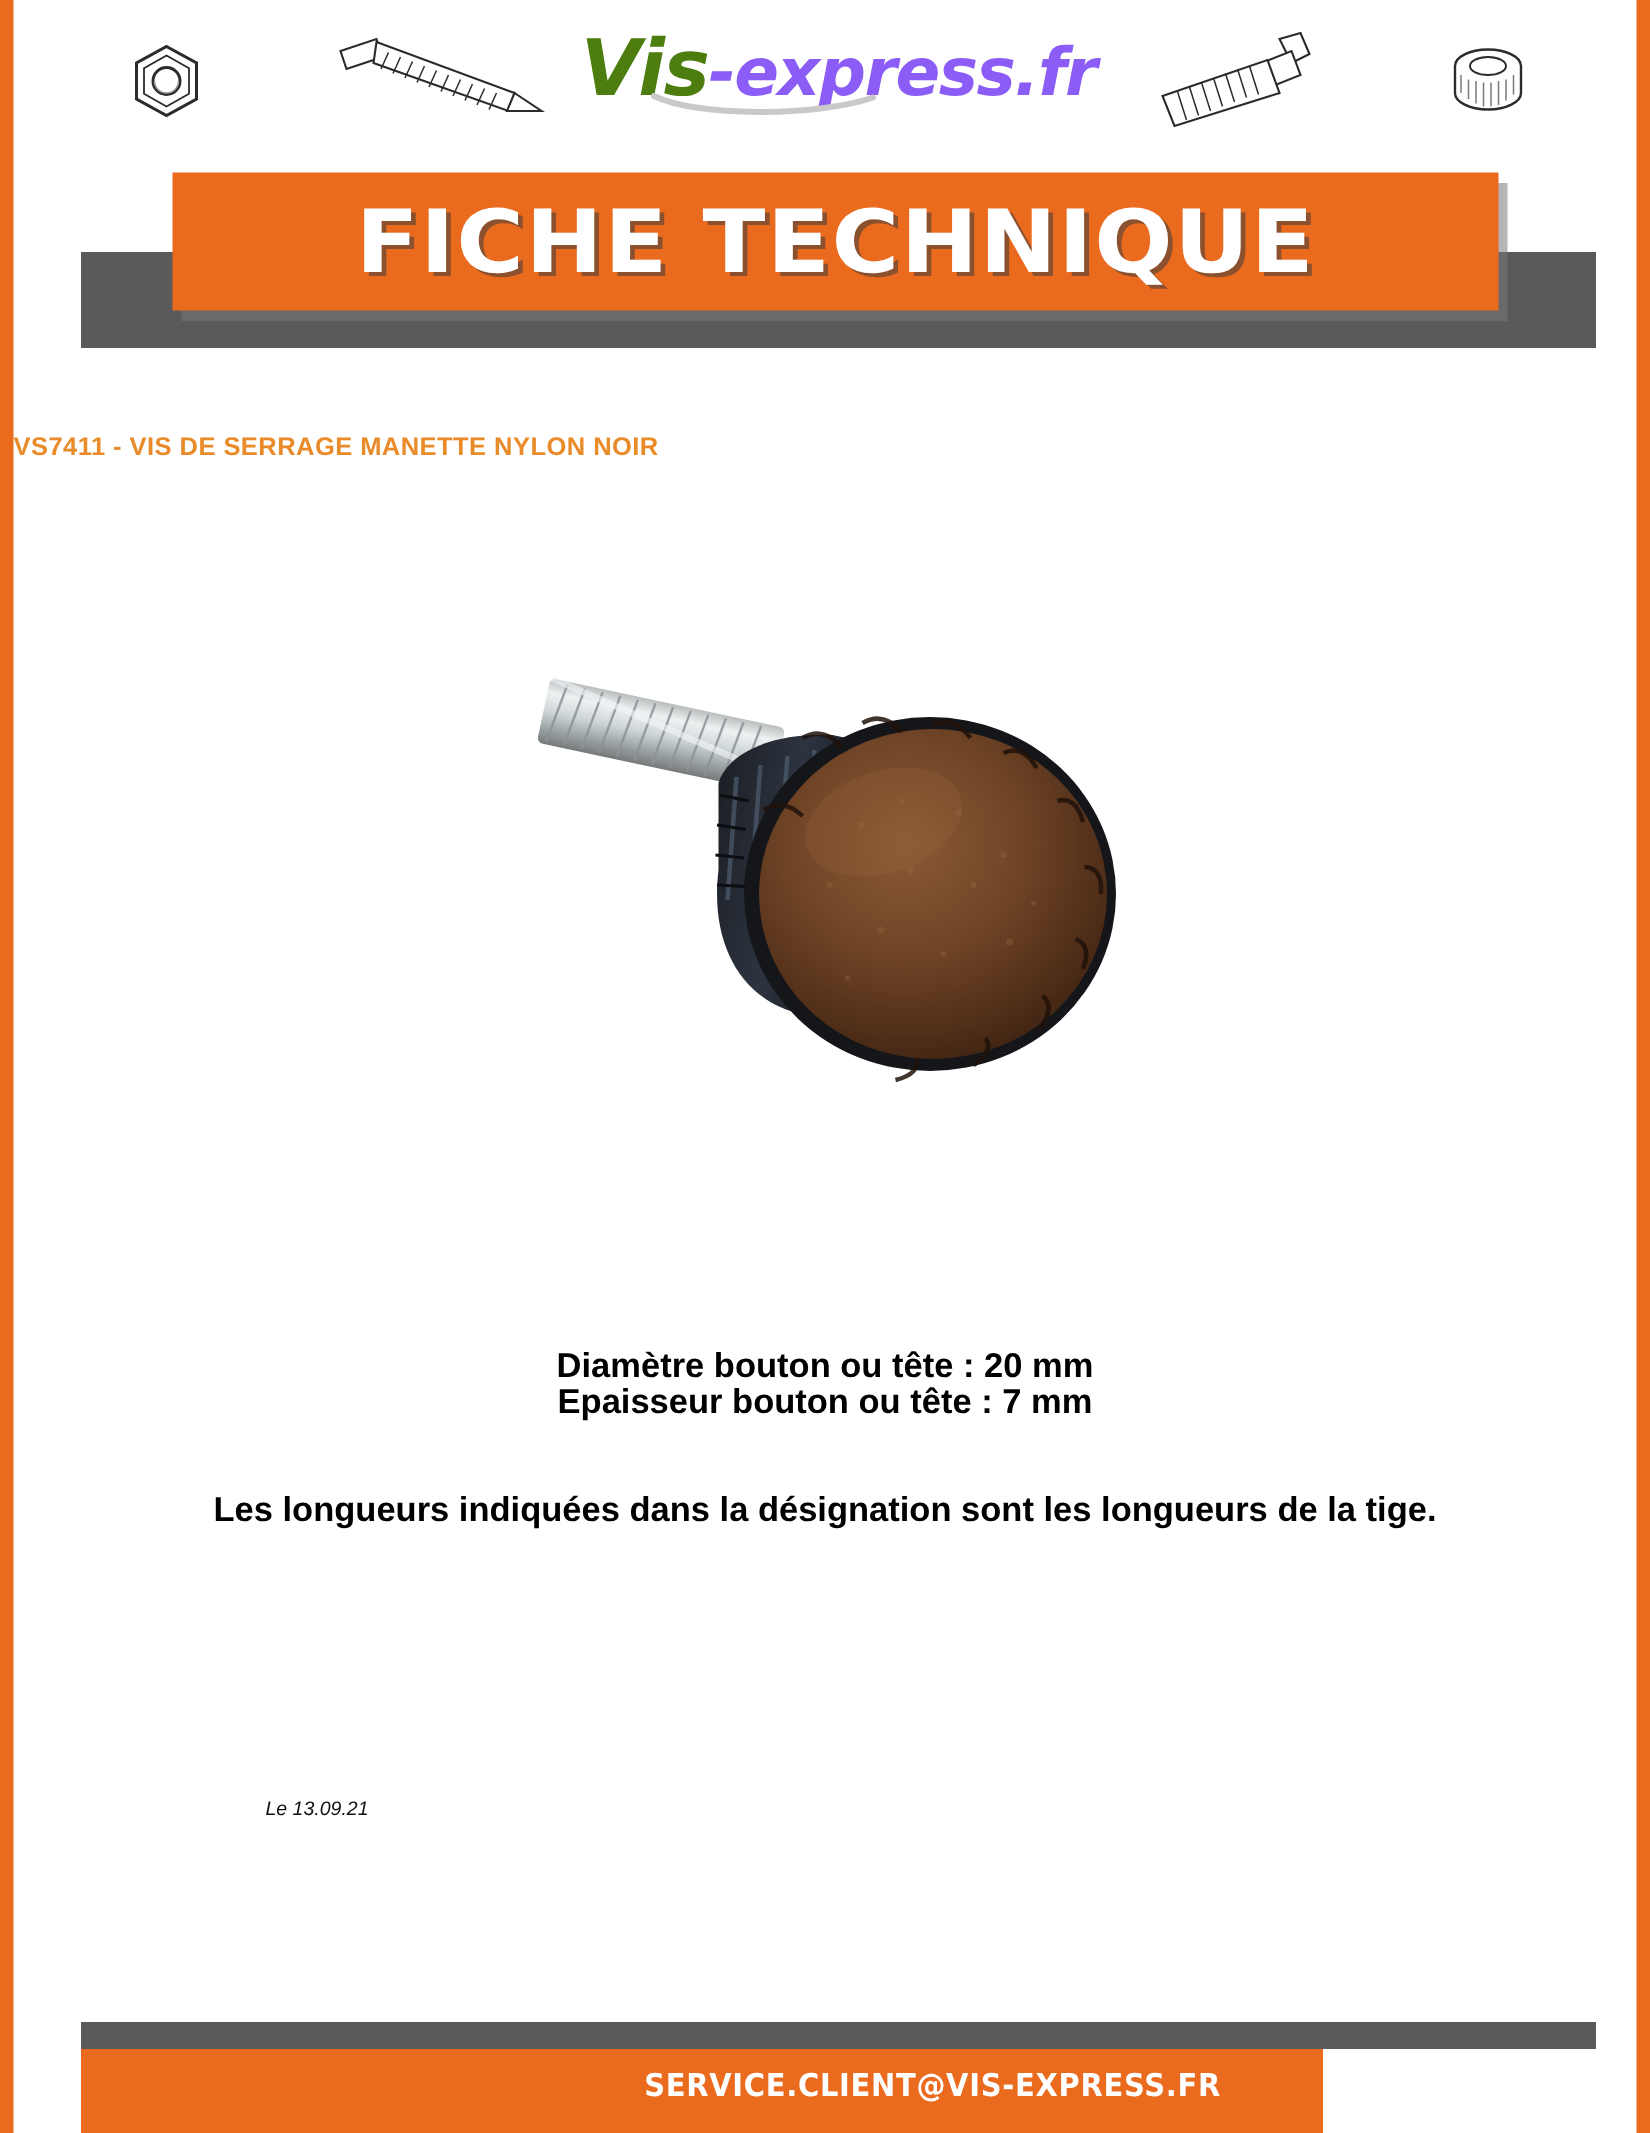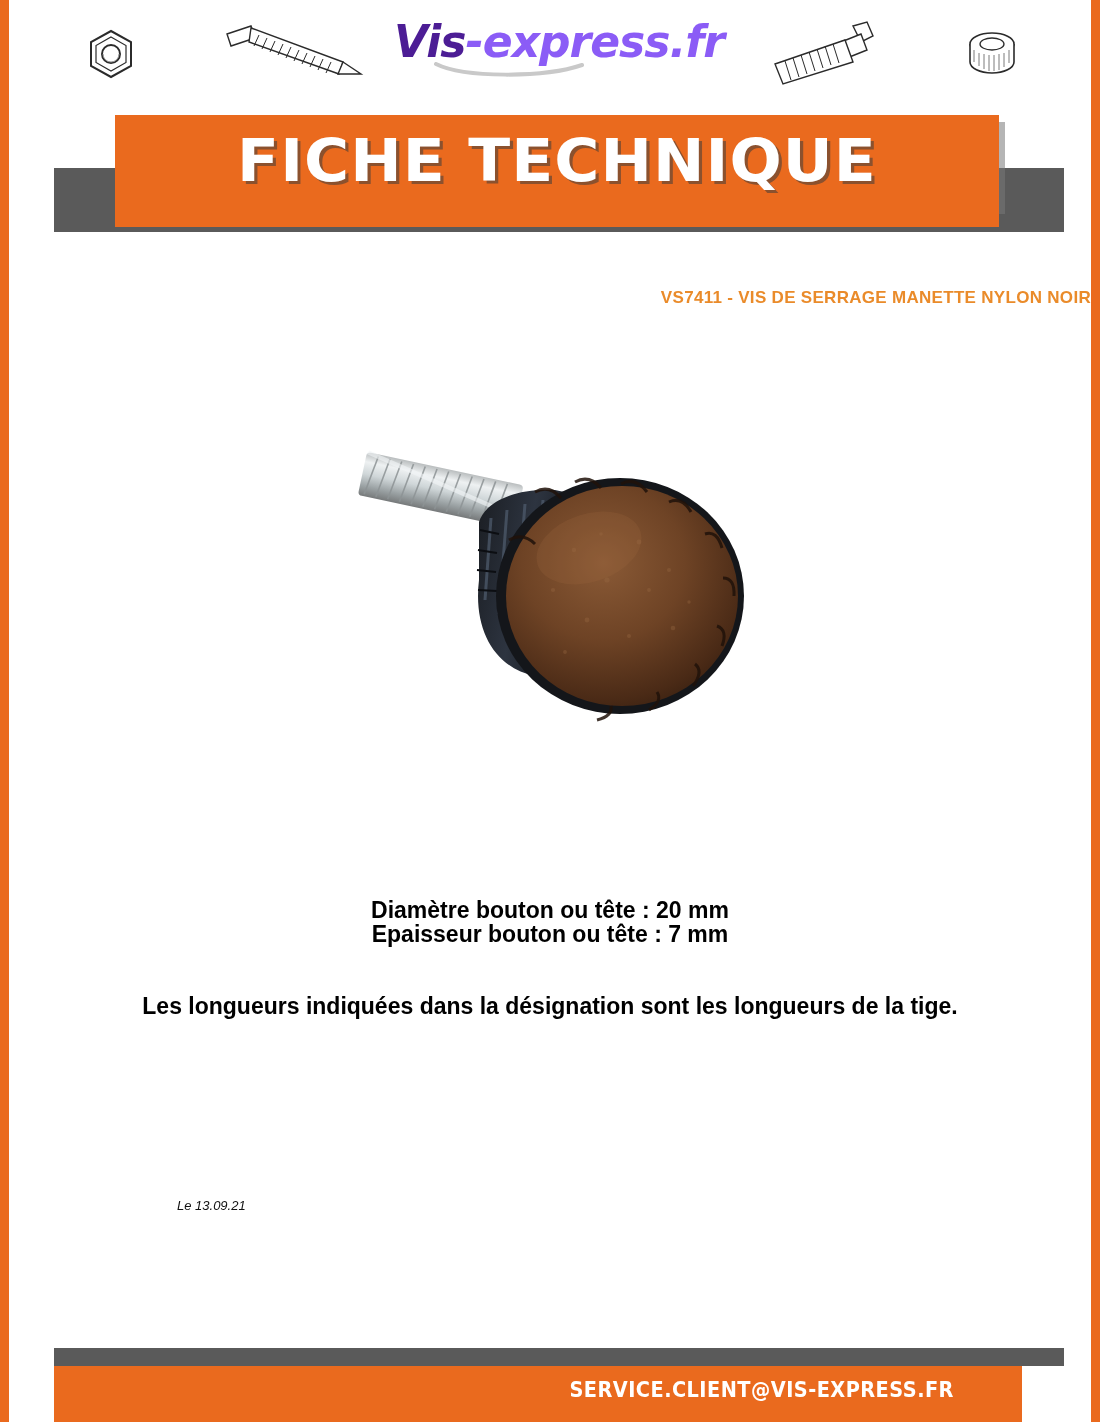--- a/index.html
+++ b/index.html
@@ -38,22 +38,22 @@
     position: absolute;
     left: 0; right: 0;
     top: 16px;
     text-align: center;
     white-space: nowrap;
   }
   .logo-vis {
     font-family: "DejaVu Sans", sans-serif;
     font-weight: bold;
     font-style: italic;
-    font-size: 44px;
-    color: #4c1d95;
+    font-size: 52px;
+    color: #4d7c0f;
     letter-spacing: -1px;
   }
   .logo-rest {
     font-family: "DejaVu Sans", sans-serif;
     font-weight: bold;
     font-style: italic;
     font-size: 44px;
     color: #8b5cf6;
     letter-spacing: -1px;
   }
@@ -85,21 +85,21 @@
     top: 122px;
     width: 884px;
     height: 92px;
     background: rgba(120,120,120,0.55);
   }
   .title-band {
     position: absolute;
     left: 106px;
     top: 115px;
     width: 884px;
-    height: 112px;
+    height: 92px;
     background: #ea6a1e;
   }
   .title-band .title-text {
     position: absolute;
     left: 0; right: 0;
     top: 12px;
     text-align: center;
     font-family: "DejaVu Sans", sans-serif;
     font-weight: bold;
     font-size: 58px;
@@ -107,27 +107,26 @@
     color: #ffffff;
     text-shadow: 3px 3px 0 rgba(60,60,60,0.55);
     transform: scaleX(1.06);
   }
 
   
   .product-ref {
     position: absolute;
     left: 0; right: 0;
     top: 288px;
-    text-align: right;
+    text-align: left;
     font-family: "Liberation Sans", sans-serif;
     font-weight: bold;
     font-size: 17px;
     color: #ea8b2a;
     letter-spacing: 0.3px;
-    margin-left: 44px;
   }
 
   
   .product-image {
     position: absolute;
     left: 330px;
     top: 430px;
     width: 460px;
     height: 320px;
   }
@@ -164,21 +163,21 @@
     left: 45px;
     top: 1348px;
     width: 1010px;
     height: 18px;
     background: #5a5a5a;
   }
   .footer-orange {
     position: absolute;
     left: 45px;
     top: 1366px;
-    width: 968px;
+    width: 828px;
     height: 56px;
     background: #ea6a1e;
   }
   .footer-orange .footer-text {
     position: absolute;
     right: 68px;
     top: 12px;
     font-family: "DejaVu Sans", sans-serif;
     font-weight: bold;
     font-size: 21px;

